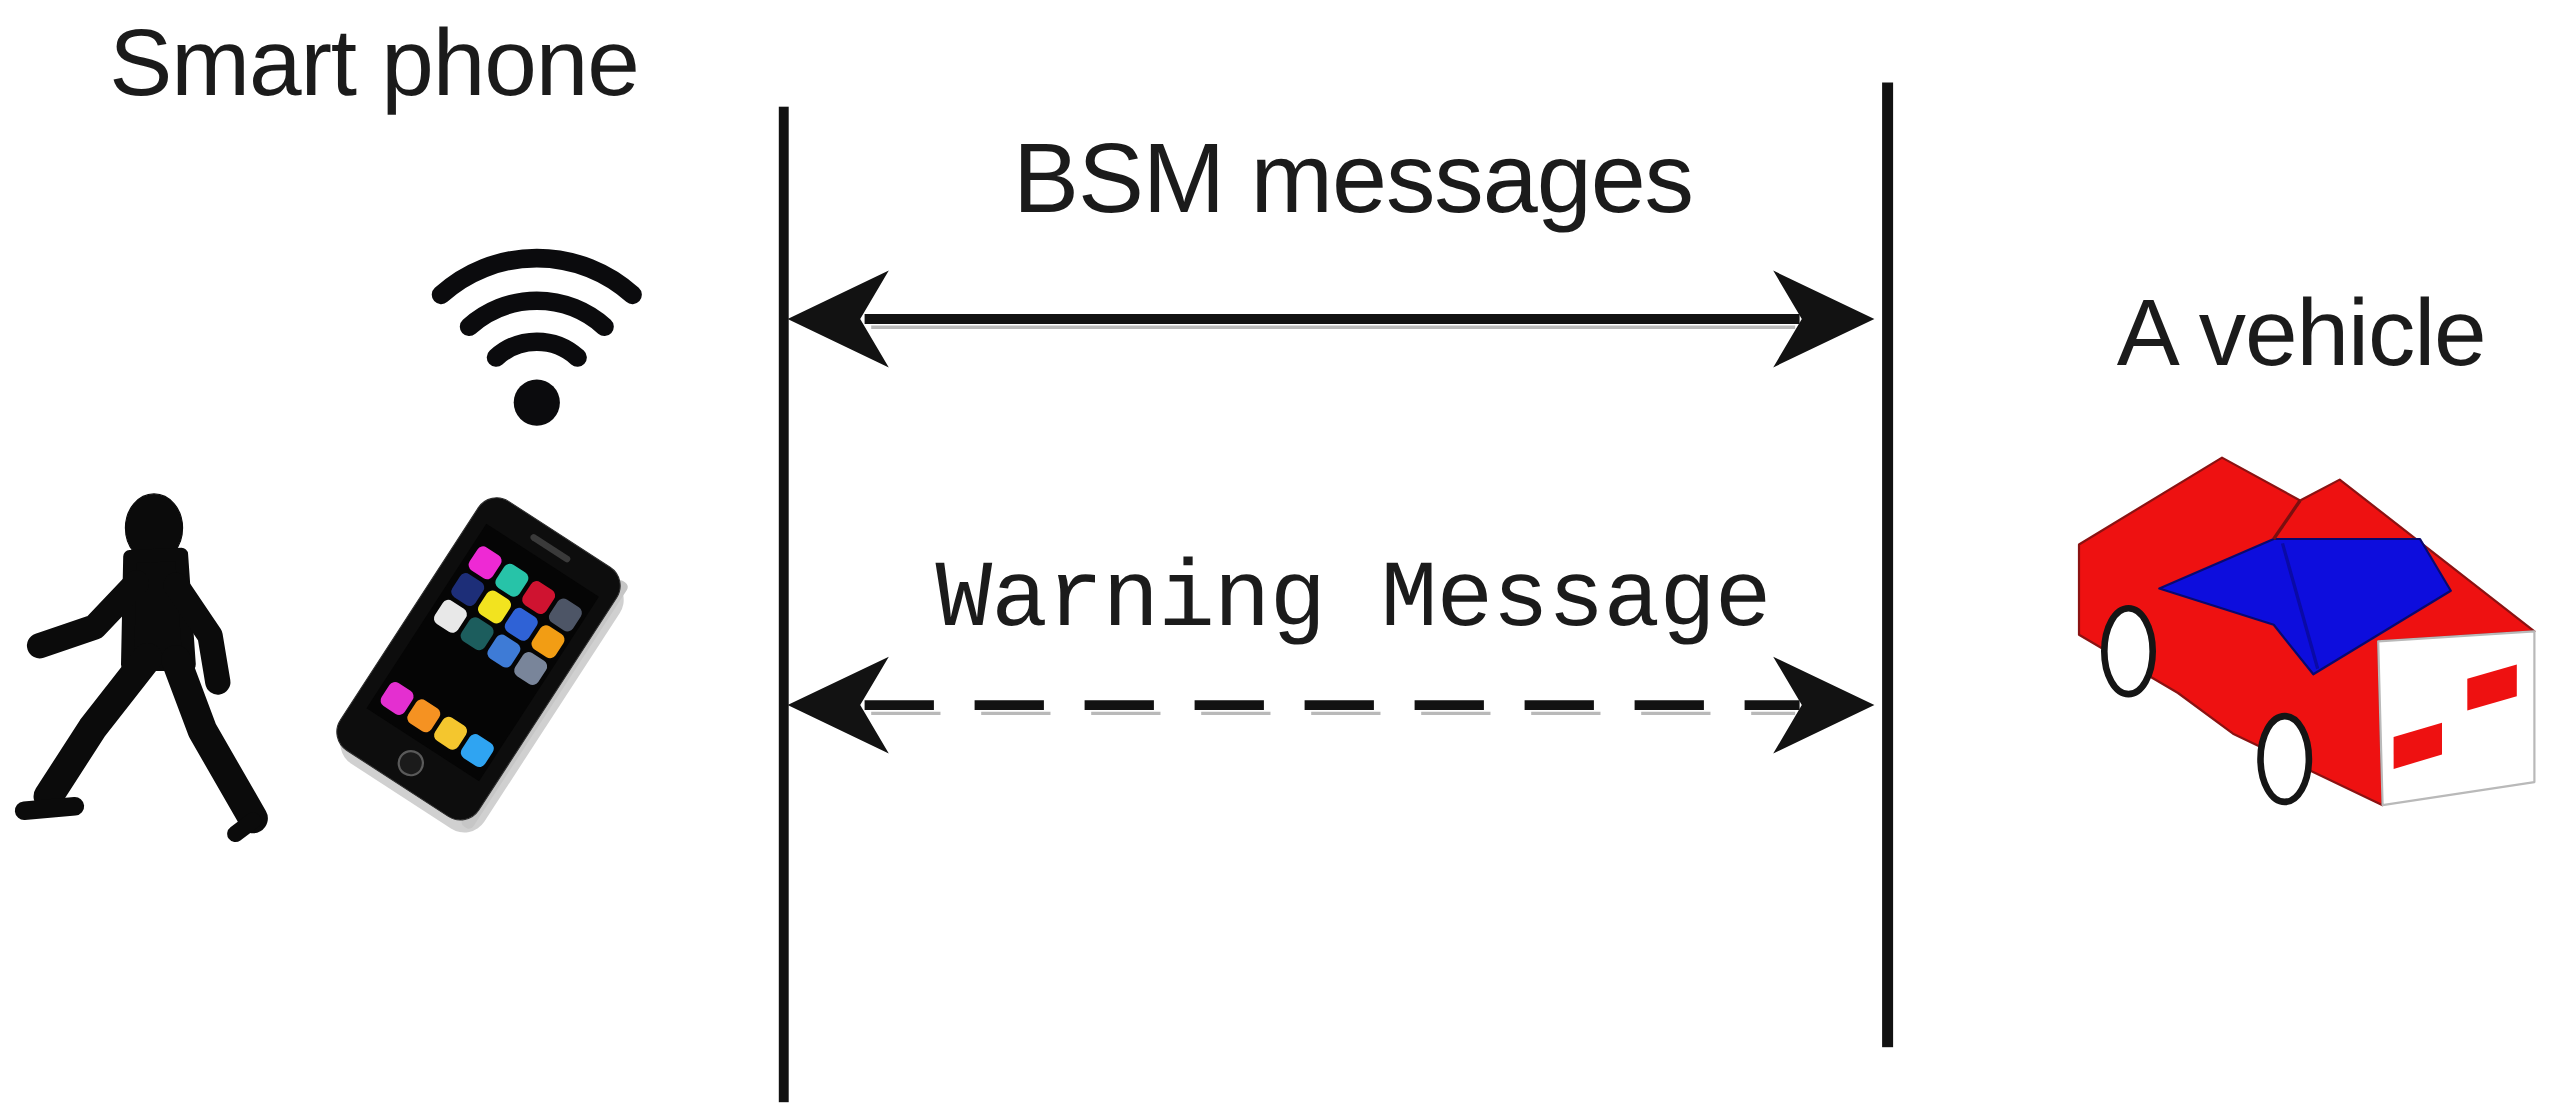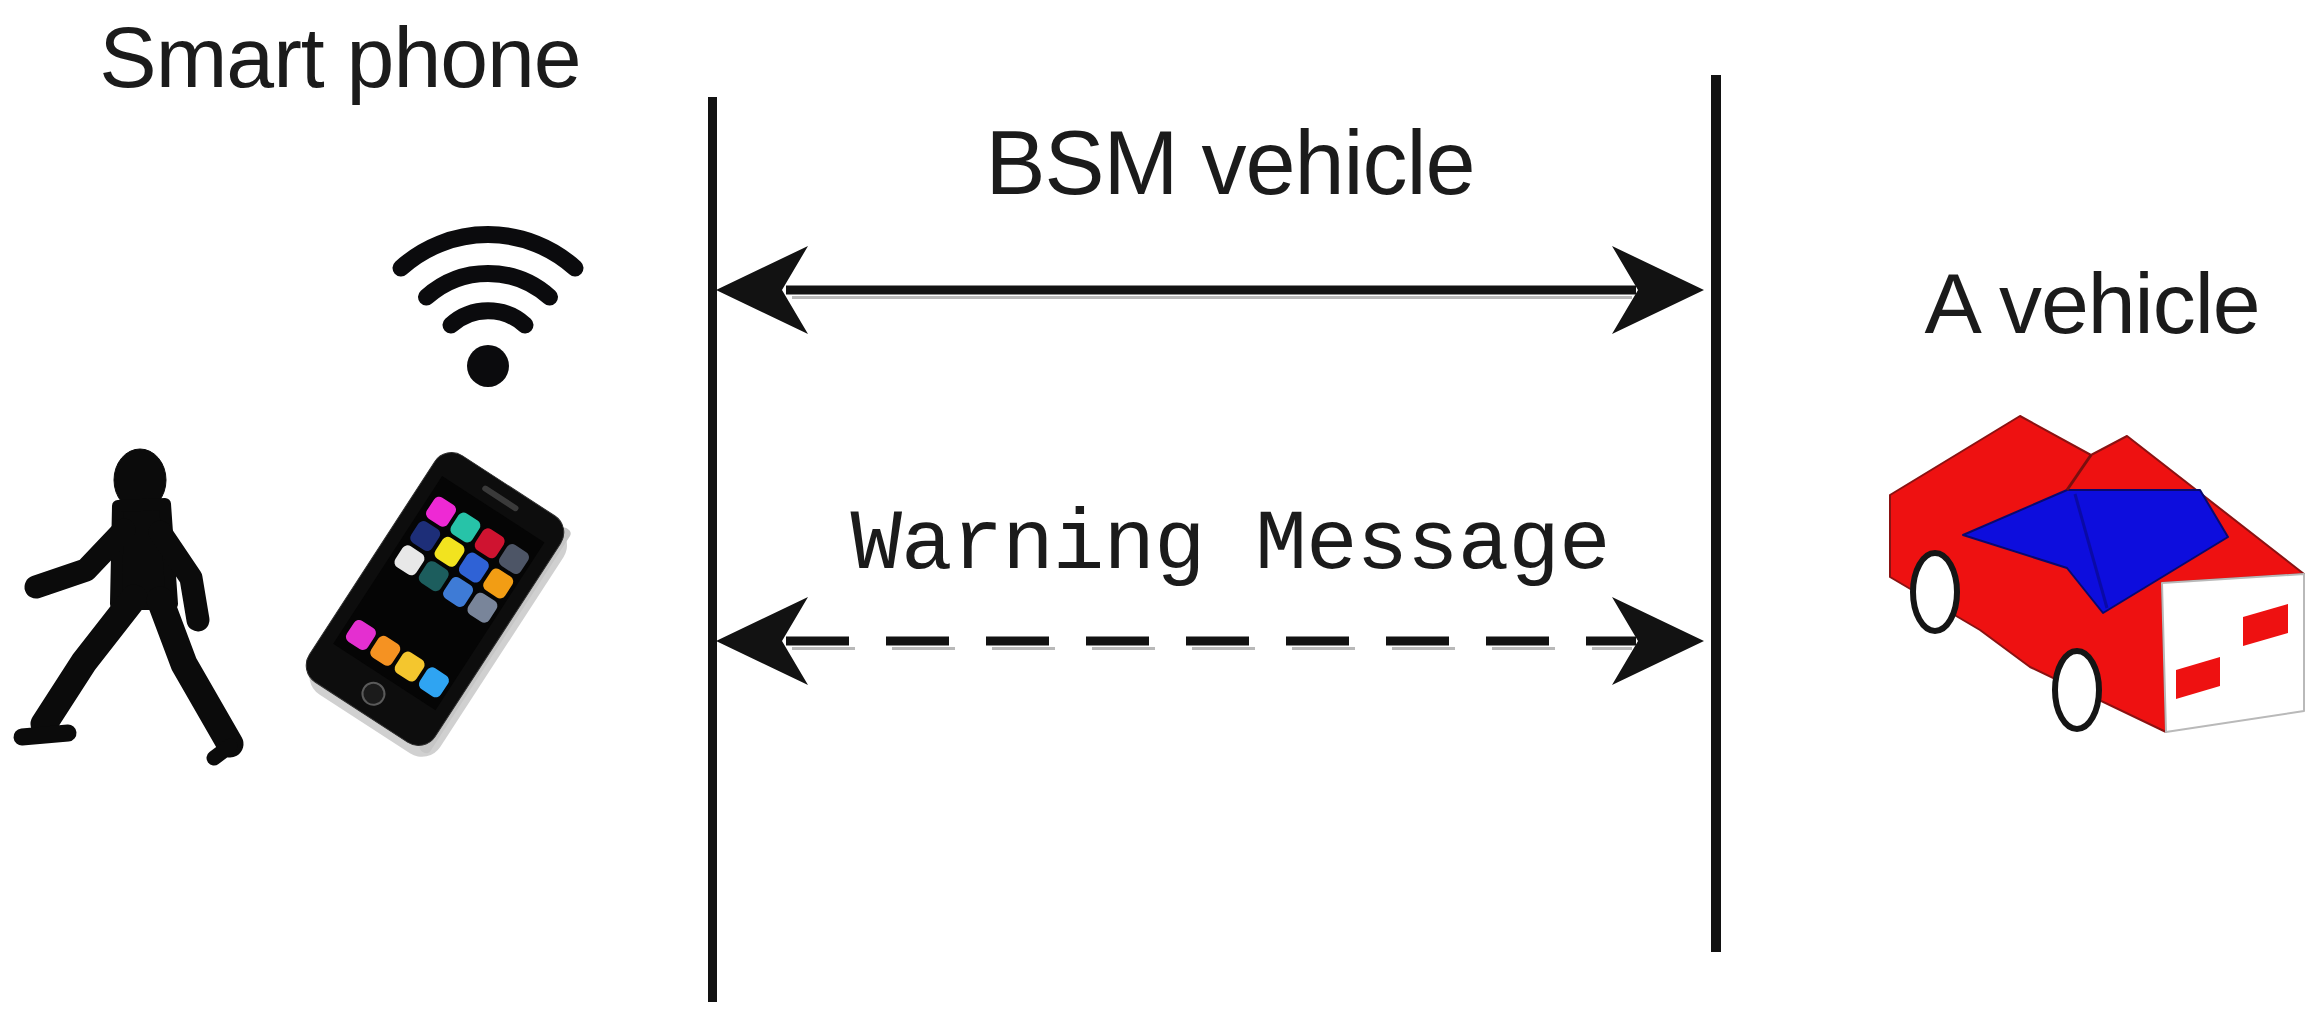--- a/index.html
+++ b/index.html
@@ -81,21 +81,21 @@
         <rect x="150" y="205" width="25" height="25" rx="6" fill="#f4c62e"></rect>
         <rect x="179" y="205" width="25" height="25" rx="6" fill="#2fa4f2"></rect>
       </g>
       <circle cx="147" cy="260" r="11" fill="#1b1b1b" stroke="#5a5a5a" stroke-width="2"></circle>
     </g>
   </svg>
 
   <div class="lifeline" style="left:708px;top:97px;width:9px;height:905px;"></div>
   <div class="lifeline" style="left:1711px;top:75px;width:10px;height:877px;"></div>
 
-  <div class="label" style="left:730px;top:118px;width:1000px;font-size:90px;">BSM vehicle</div>
+  <div class="label" style="left:730px;top:118px;width:1000px;font-size:90px;">BSM messages</div>
 
   <svg style="left:700px;top:240px;" width="1020" height="100" viewBox="0 0 1020 100" aria-hidden="true">
     <line x1="92" y1="57.5" x2="932" y2="57.5" stroke="#b9b9b9" stroke-width="3"></line>
     <line x1="86" y1="50" x2="936" y2="50" stroke="#121212" stroke-width="9"></line>
     <polygon points="16,50 108,6 82,50 108,94" fill="#121212"></polygon>
     <polygon points="1004,50 912,6 938,50 912,94" fill="#121212"></polygon>
   </svg>
 
   <div class="label" style="left:730px;top:502px;width:1000px;font-family:Liberation Mono, monospace;">Warning Message</div>
 

